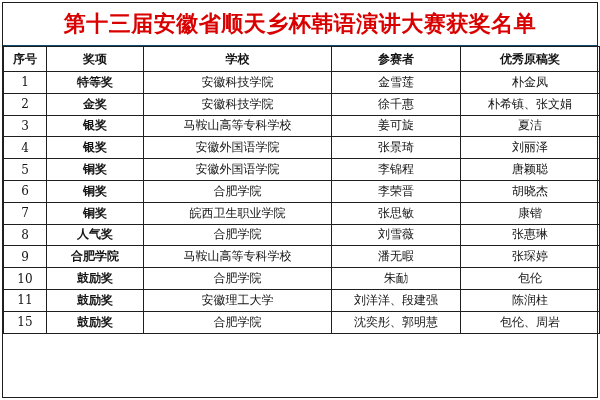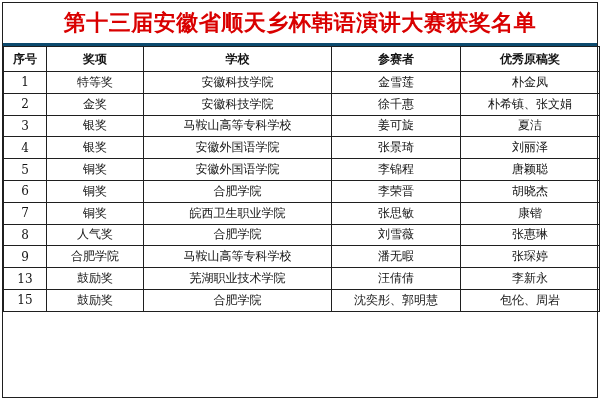--- a/index.html
+++ b/index.html
@@ -15,21 +15,21 @@
     width: 596px; height: 396px;
     border: 1px solid #1f1f1f;
     background: #ffffff;
   }
   .title-bar {
     box-sizing: border-box;
     height: 43px;
     display: flex;
     align-items: center;
     justify-content: center;
-    border-bottom: 3px solid #0c4a6e;
+    border-bottom: 1px solid #0c4a6e;
     color: #d90000;
     font-size: 22px;
     font-weight: bold;
     letter-spacing: 0.5px;
     white-space: nowrap;
   }
   table.awards {
     width: 100%;
     border-collapse: collapse;
     table-layout: fixed;
@@ -47,21 +47,21 @@
   }
   table.awards thead th {
     height: 25px;
     font-weight: bold;
   }
   table.awards tbody td {
     height: 21.8px;
     font-weight: normal;
   }
   table.awards tbody td.bold {
-    font-weight: normal;
+    font-weight: bold;
   }
   col.c-no     { width: 43px;  }
   col.c-award  { width: 97px;  }
   col.c-school { width: 188px; }
   col.c-part   { width: 129px; }
   col.c-teach  { width: 139px; }
 </style>
 </head>
 <body>
 
@@ -142,25 +142,32 @@
           <td>张惠琳</td>
         </tr>
         <tr>
           <td>9</td>
           <td class="bold">合肥学院</td>
           <td>马鞍山高等专科学校</td>
           <td>潘无暇</td>
           <td>张琛婷</td>
         </tr>
         <tr>
-          <td>13</td>
+          <td>10</td>
           <td class="bold">鼓励奖</td>
-          <td>芜湖职业技术学院</td>
-          <td>汪倩倩</td>
-          <td>李新永</td>
+          <td>合肥学院</td>
+          <td>朱勔</td>
+          <td>包伦</td>
+        </tr>
+        <tr>
+          <td>11</td>
+          <td class="bold">鼓励奖</td>
+          <td>安徽理工大学</td>
+          <td>刘洋洋、段建强</td>
+          <td>陈润柱</td>
         </tr>
         <tr>
           <td>15</td>
           <td class="bold">鼓励奖</td>
           <td>合肥学院</td>
           <td>沈奕彤、郭明慧</td>
           <td>包伦、周岩</td>
         </tr>
       </tbody>
   </table>

